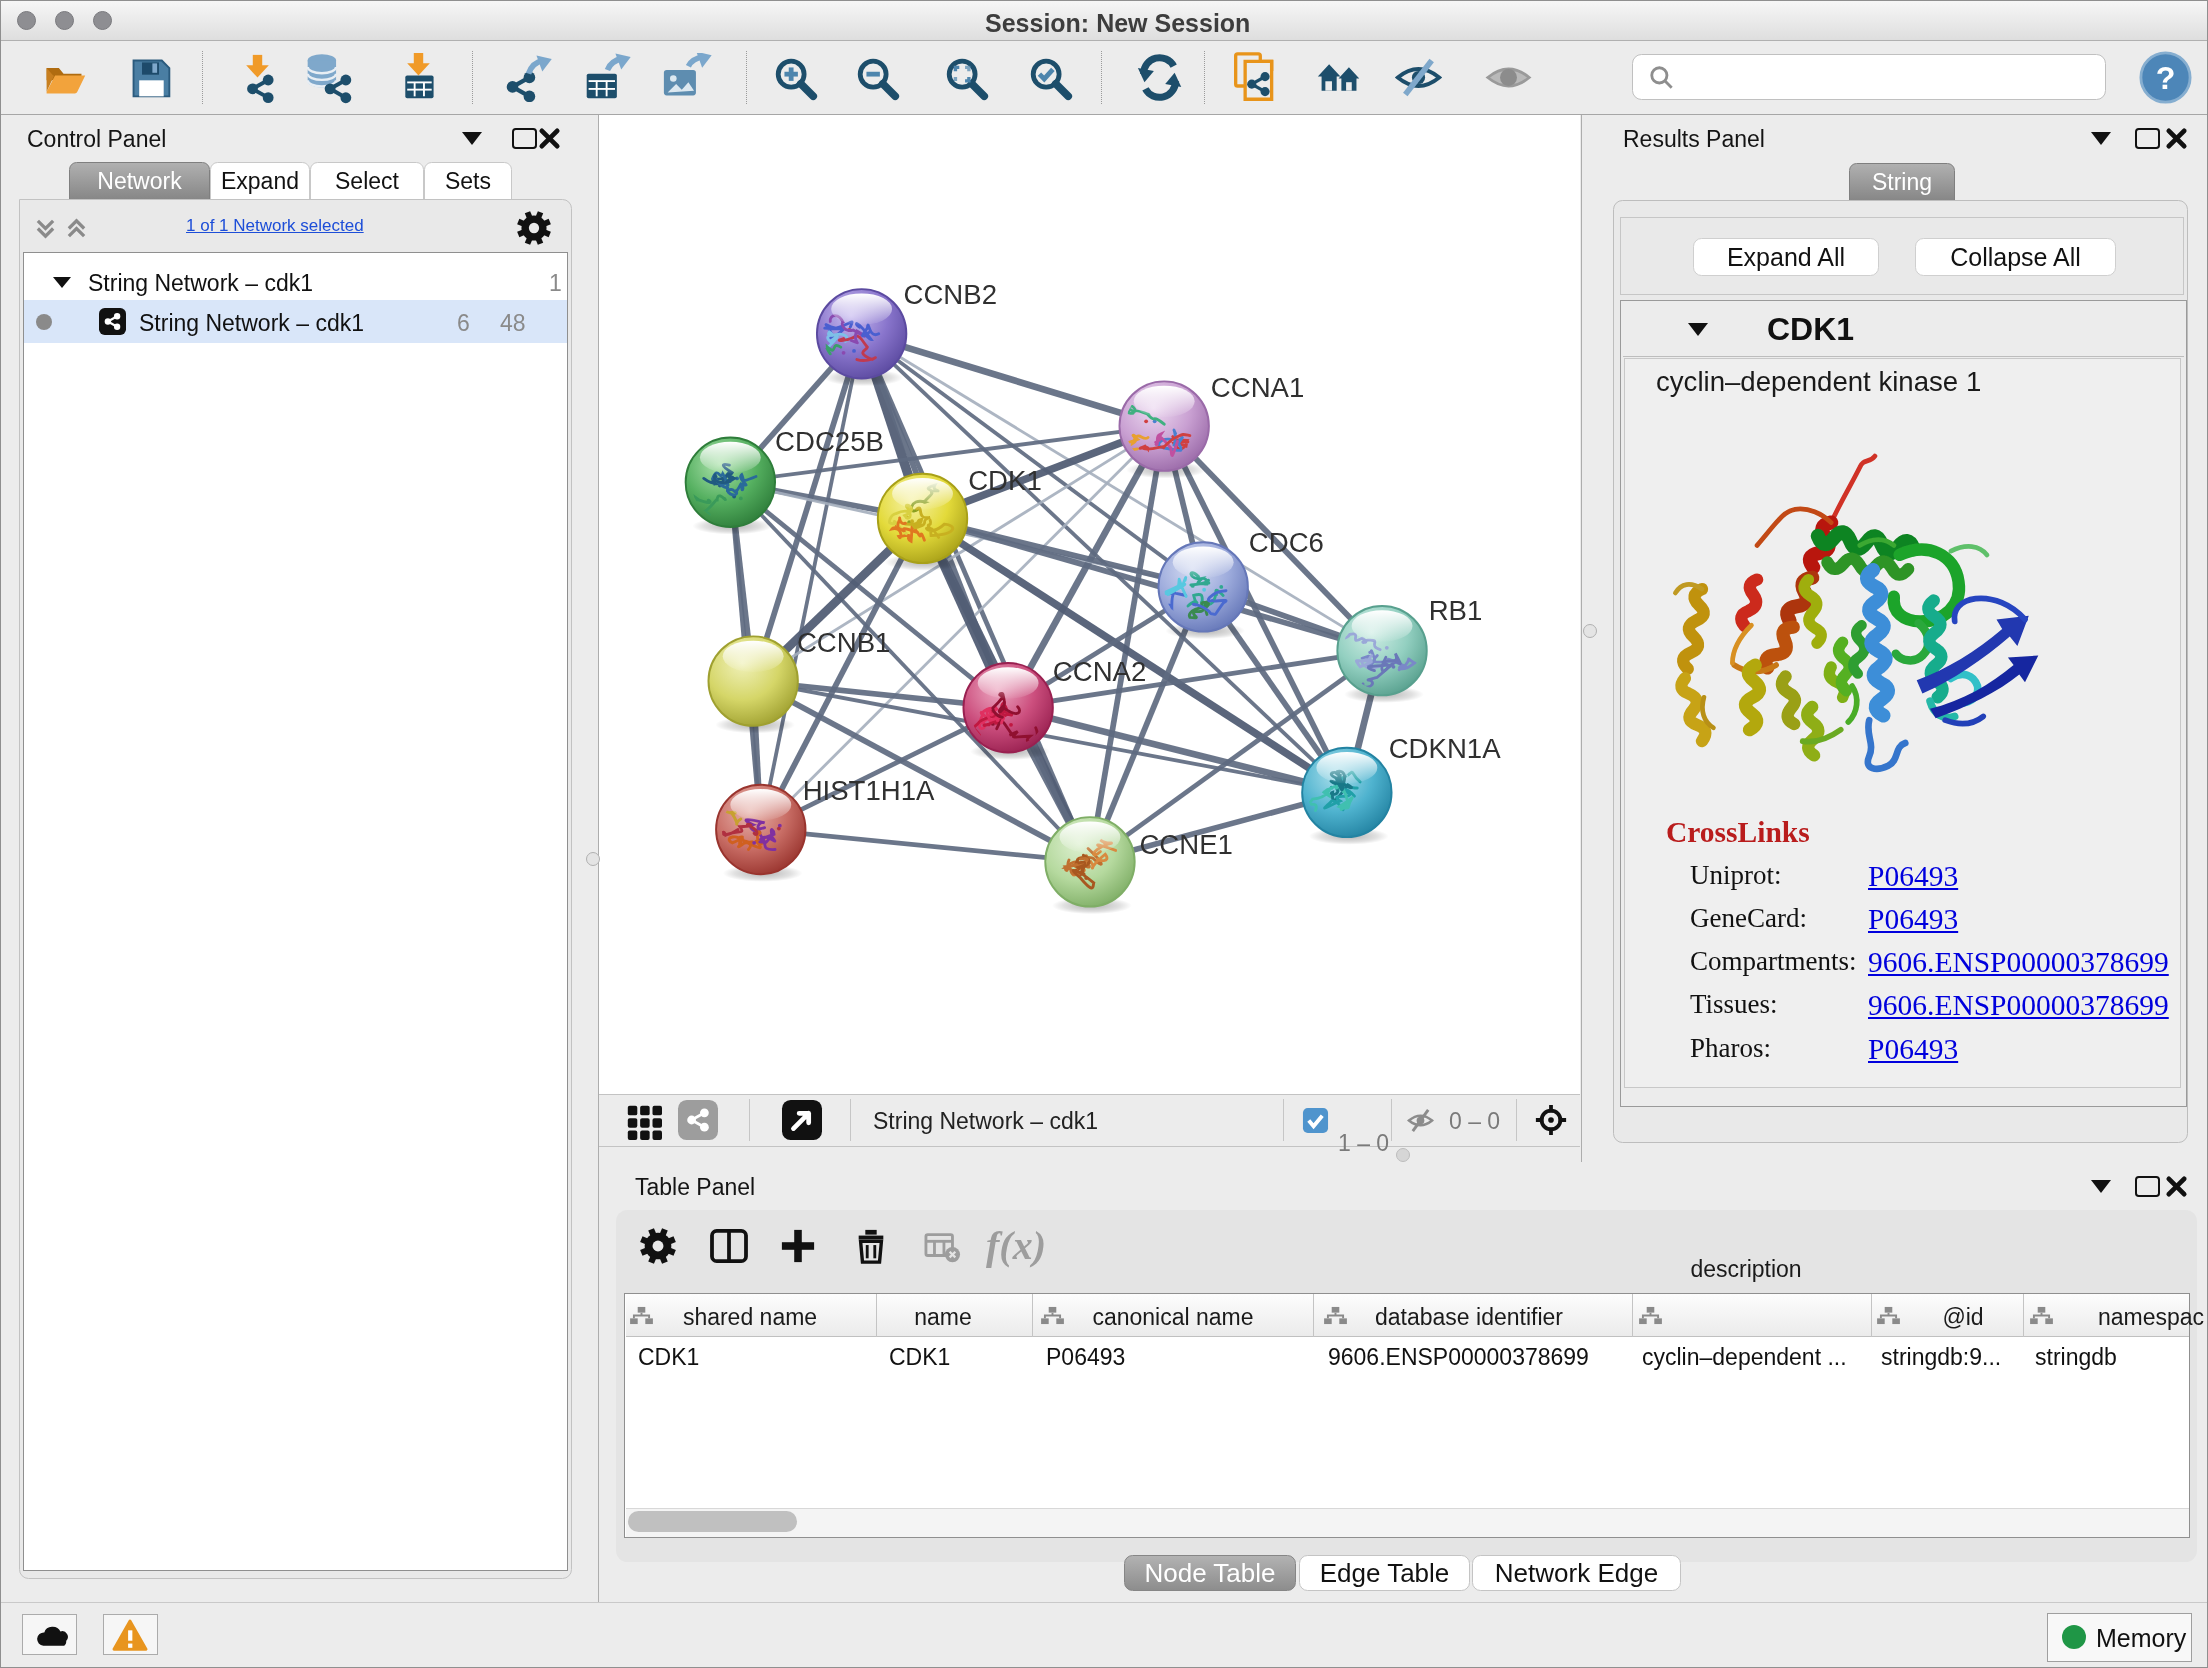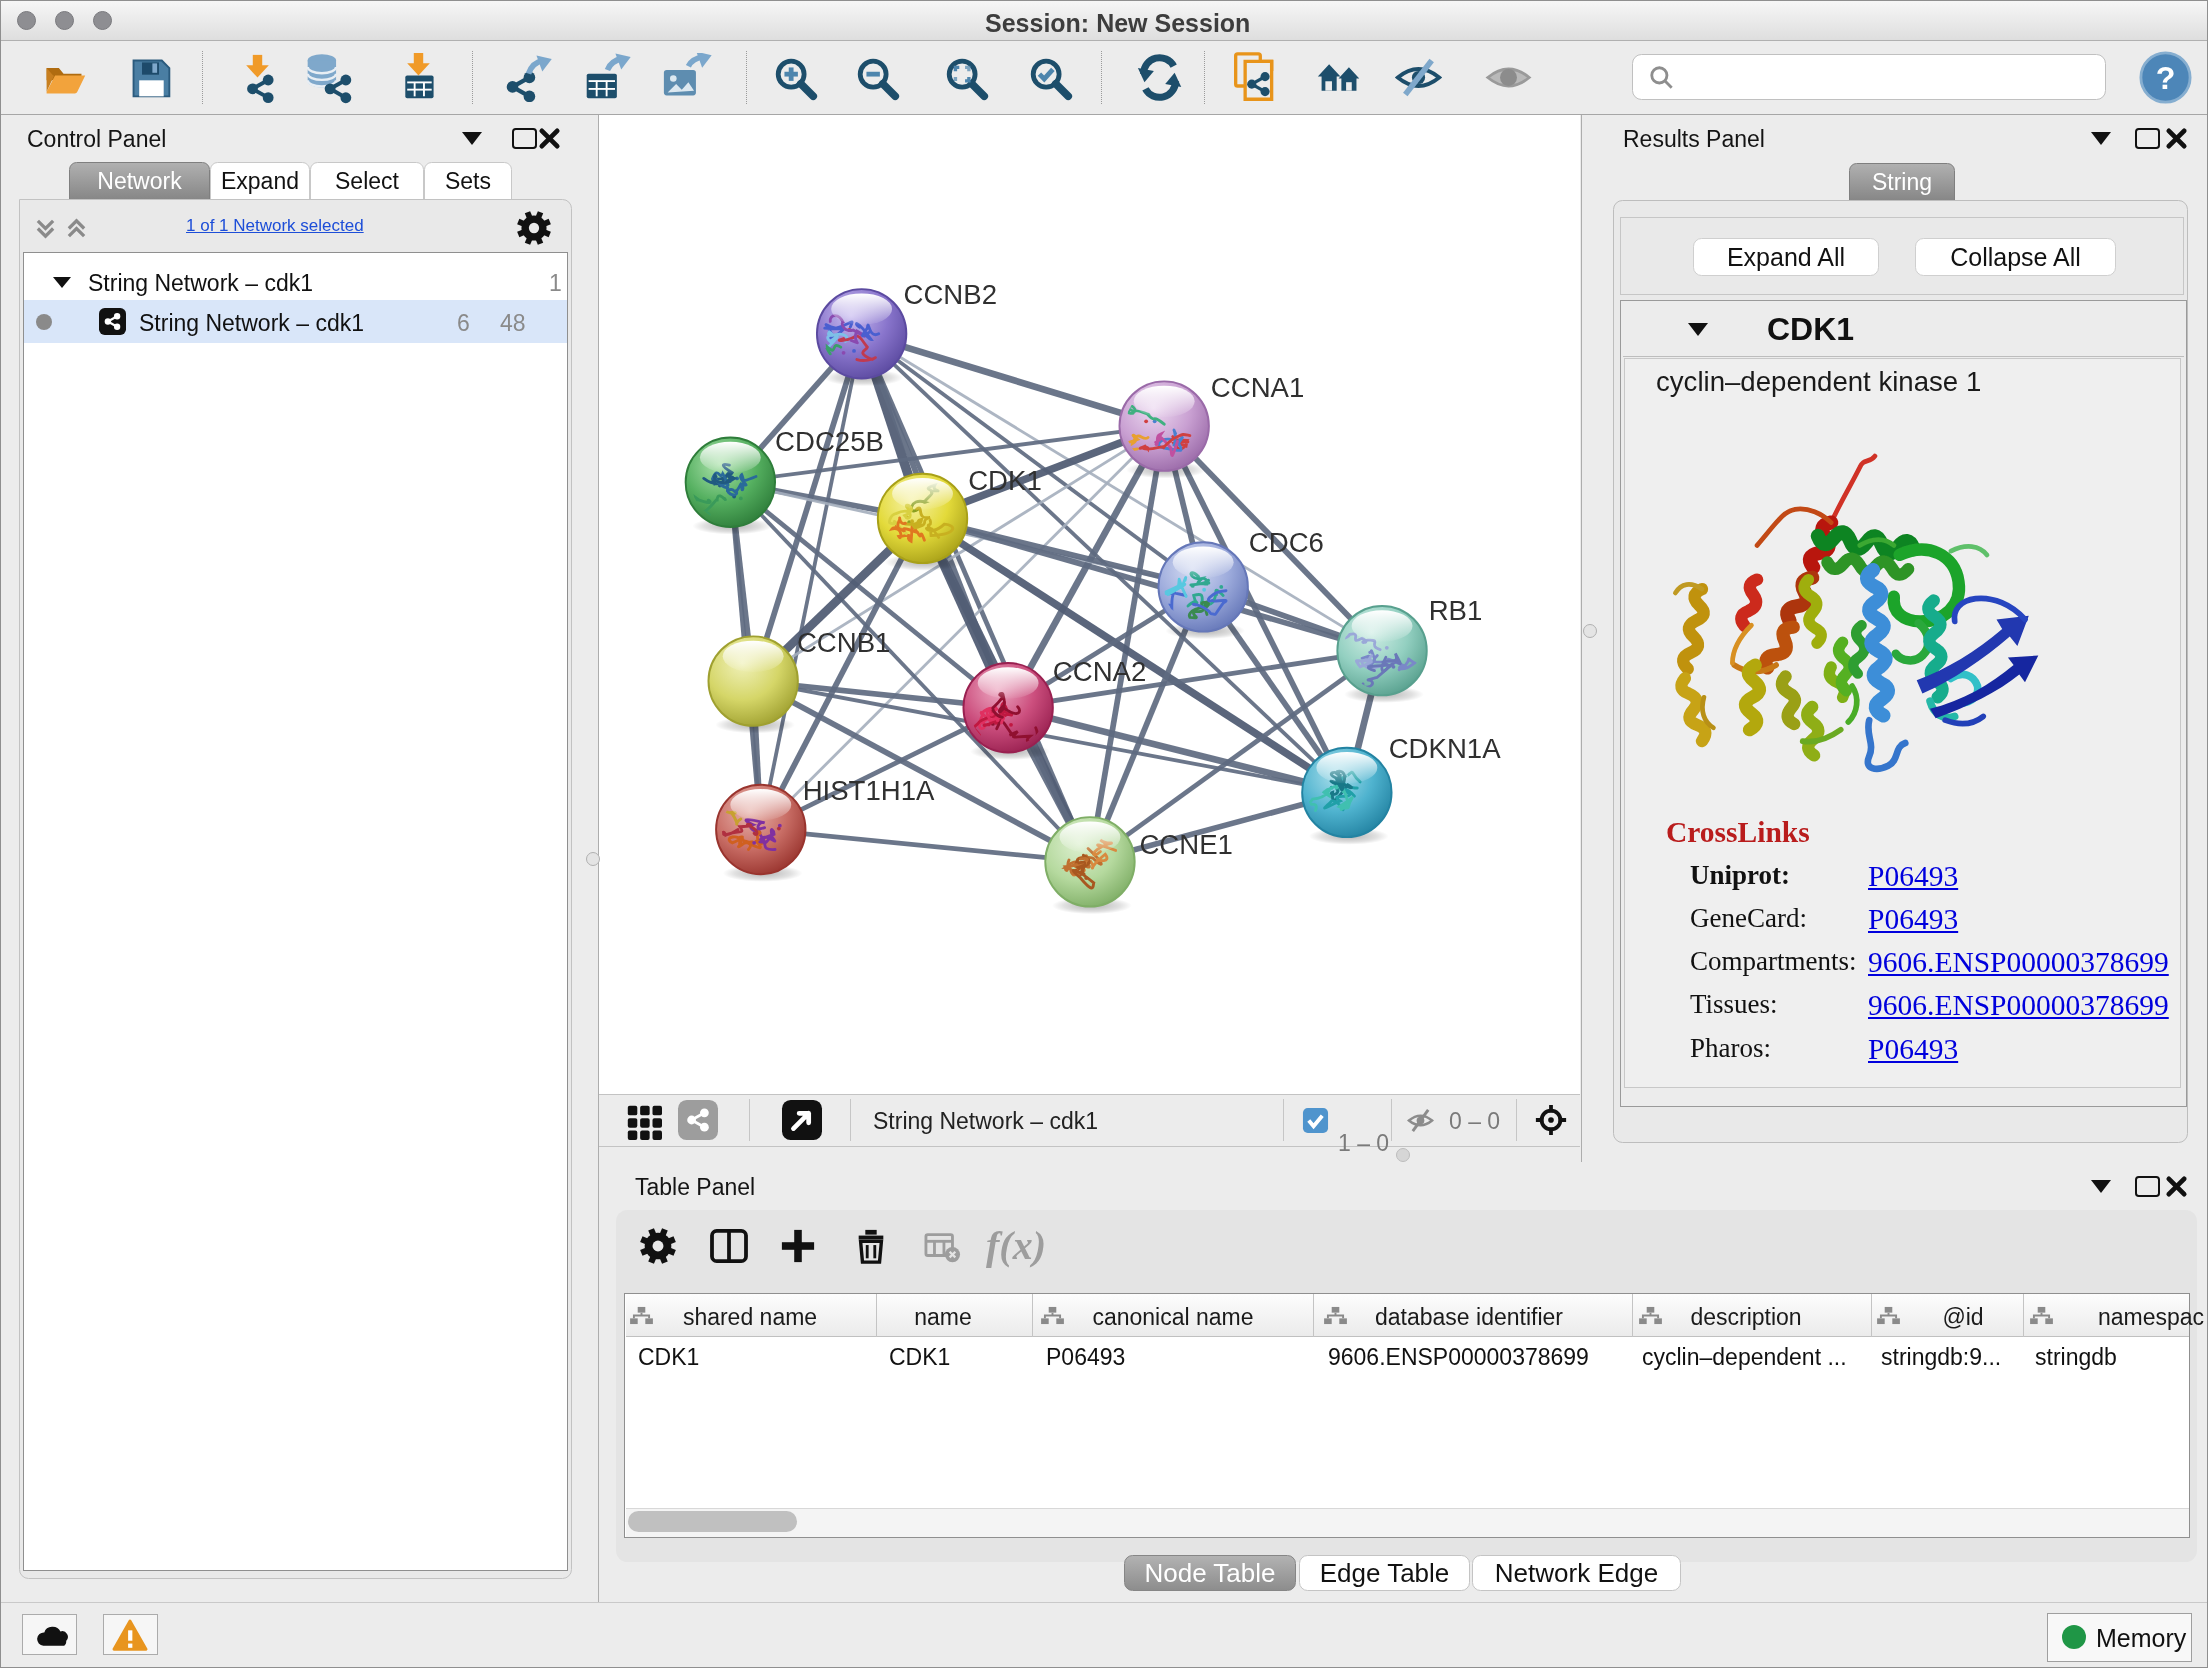--- a/index.html
+++ b/index.html
@@ -608,21 +608,21 @@
         <g transform="translate(-14,-4)">
           <path d="M300,258 C332,246 362,228 390,204 L384,194 L418,190 L406,222 L398,212 C370,236 338,258 306,272 Z" fill="#2038b0"></path>
           <path d="M314,288 C348,280 378,262 402,242 L396,234 L428,232 L414,260 L408,252 C386,270 354,286 320,298 Z" fill="#1428a0"></path>
           <path d="M414,194 C400,178 380,170 362,172 C346,174 338,184 340,196" fill="none" stroke="#2844c0" stroke-width="6" stroke-linecap="round"></path>
           <path d="M330,300 C346,306 360,304 370,296" fill="none" stroke="#2040b8" stroke-width="6" stroke-linecap="round"></path>
         </g>
         <path d="M226,112 C240,104 252,104 262,112" fill="none" stroke="#3aa830" stroke-width="5" stroke-linecap="round"></path>
       </g>
     </svg></div>
 <div style="position:absolute;left:1666px;top:816px;font-family:'Liberation Serif',serif;font-size:29.5px;color:#b91c1c;font-weight:bold;white-space:nowrap;">CrossLinks</div>
-<div style="position:absolute;left:1690px;top:860px;font-family:'Liberation Serif',serif;font-size:27px;color:#111;font-weight:bold;white-space:nowrap;">Uniprot:</div>
+<div style="position:absolute;left:1690px;top:860px;font-family:'Liberation Serif',serif;font-size:27px;color:#111;font-weight:normal;white-space:nowrap;">Uniprot:</div>
 <div style="position:absolute;left:1868px;top:860px;font-family:'Liberation Serif',serif;font-size:29.5px;color:#0000dd;font-weight:normal;white-space:nowrap;text-decoration:underline;">P06493</div>
 <div style="position:absolute;left:1690px;top:903px;font-family:'Liberation Serif',serif;font-size:27px;color:#111;font-weight:normal;white-space:nowrap;">GeneCard:</div>
 <div style="position:absolute;left:1868px;top:903px;font-family:'Liberation Serif',serif;font-size:29.5px;color:#0000dd;font-weight:normal;white-space:nowrap;text-decoration:underline;">P06493</div>
 <div style="position:absolute;left:1690px;top:946px;font-family:'Liberation Serif',serif;font-size:27px;color:#111;font-weight:normal;white-space:nowrap;">Compartments:</div>
 <div style="position:absolute;left:1868px;top:946px;font-family:'Liberation Serif',serif;font-size:29.5px;color:#0000dd;font-weight:normal;white-space:nowrap;text-decoration:underline;">9606.ENSP00000378699</div>
 <div style="position:absolute;left:1690px;top:989px;font-family:'Liberation Serif',serif;font-size:27px;color:#111;font-weight:normal;white-space:nowrap;">Tissues:</div>
 <div style="position:absolute;left:1868px;top:989px;font-family:'Liberation Serif',serif;font-size:29.5px;color:#0000dd;font-weight:normal;white-space:nowrap;text-decoration:underline;">9606.ENSP00000378699</div>
 <div style="position:absolute;left:1690px;top:1033px;font-family:'Liberation Serif',serif;font-size:27px;color:#111;font-weight:normal;white-space:nowrap;">Pharos:</div>
 <div style="position:absolute;left:1868px;top:1033px;font-family:'Liberation Serif',serif;font-size:29.5px;color:#0000dd;font-weight:normal;white-space:nowrap;text-decoration:underline;">P06493</div>
 <div style="position:absolute;left:635px;top:1174px;font-family:'Liberation Sans',sans-serif;font-size:23px;color:#141414;font-weight:normal;white-space:nowrap;">Table Panel</div>
@@ -700,21 +700,21 @@
       <rect x="16" y="13" width="8" height="6" fill="#8a8a8a"></rect>
       <path d="M12,7 V10 M4,13 V10 H20 V13" fill="none" stroke="#8a8a8a" stroke-width="2"></path>
     </svg></div>
 <div style="position:absolute;left:1469px;top:1304px;font-family:'Liberation Sans',sans-serif;font-size:23px;color:#1a1a1a;font-weight:normal;white-space:nowrap;transform:translateX(-50%);">database identifier</div>
 <div style="position:absolute;left:1639px;top:1306px;"><svg width="23" height="19" viewBox="0 0 24 20" style="">
       <rect x="8" y="1" width="8" height="6" fill="#8a8a8a"></rect>
       <rect x="0" y="13" width="8" height="6" fill="#8a8a8a"></rect>
       <rect x="16" y="13" width="8" height="6" fill="#8a8a8a"></rect>
       <path d="M12,7 V10 M4,13 V10 H20 V13" fill="none" stroke="#8a8a8a" stroke-width="2"></path>
     </svg></div>
-<div style="position:absolute;left:1746px;top:1304px;font-family:'Liberation Sans',sans-serif;font-size:23px;color:#1a1a1a;font-weight:normal;white-space:nowrap;transform:translateX(-50%);">description</div>
+<div style="position:absolute;left:1746px;top:1256px;font-family:'Liberation Sans',sans-serif;font-size:23px;color:#1a1a1a;font-weight:normal;white-space:nowrap;transform:translateX(-50%);">description</div>
 <div style="position:absolute;left:1877px;top:1306px;"><svg width="23" height="19" viewBox="0 0 24 20" style="">
       <rect x="8" y="1" width="8" height="6" fill="#8a8a8a"></rect>
       <rect x="0" y="13" width="8" height="6" fill="#8a8a8a"></rect>
       <rect x="16" y="13" width="8" height="6" fill="#8a8a8a"></rect>
       <path d="M12,7 V10 M4,13 V10 H20 V13" fill="none" stroke="#8a8a8a" stroke-width="2"></path>
     </svg></div>
 <div style="position:absolute;left:1947px;top:1304px;font-family:'Liberation Sans',sans-serif;font-size:23px;color:#1a1a1a;font-weight:normal;white-space:nowrap;transform:translateX(-50%);margin-left:16px;">@id</div>
 <div style="position:absolute;left:2030px;top:1306px;"><svg width="23" height="19" viewBox="0 0 24 20" style="">
       <rect x="8" y="1" width="8" height="6" fill="#8a8a8a"></rect>
       <rect x="0" y="13" width="8" height="6" fill="#8a8a8a"></rect>

